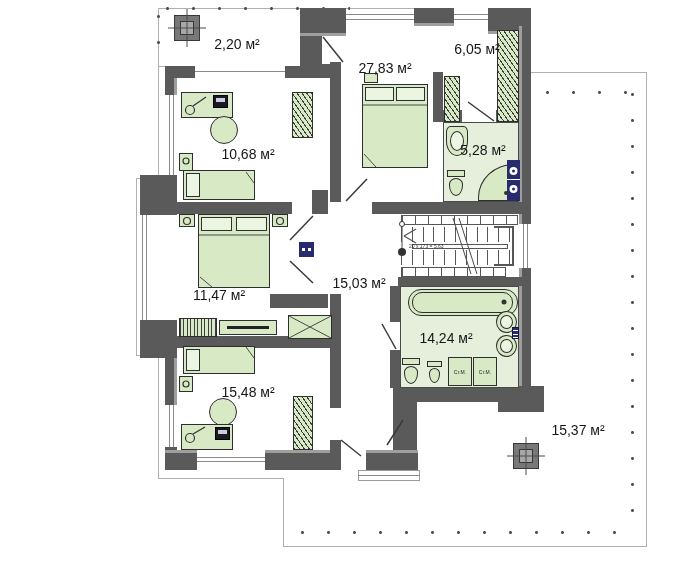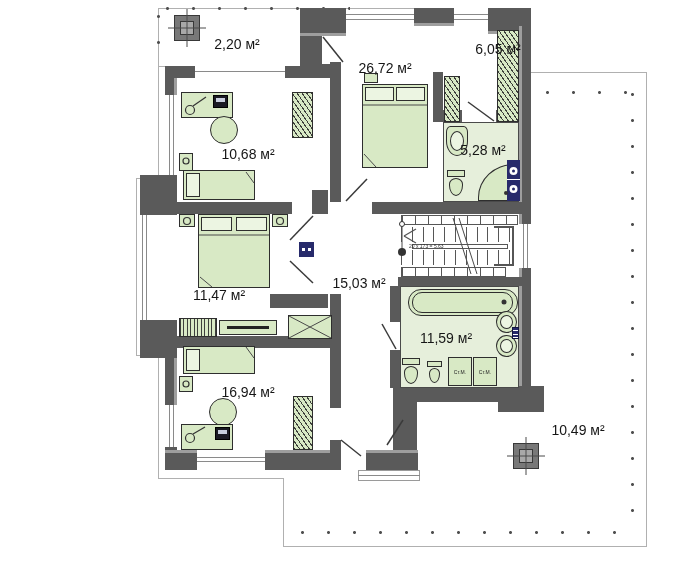--- a/index.html
+++ b/index.html
@@ -201,29 +201,29 @@
 
   <div class="a steps" style="left:401px;top:215px;width:117px;height:10px"></div>
   <div class="a treads" style="left:401px;top:227px;width:118px;height:15px"></div>
   <div class="a rail" style="left:412px;top:244px;width:96px;height:5px"></div>
   <div class="a treads" style="left:401px;top:250px;width:118px;height:15px"></div>
   <div class="a steps" style="left:401px;top:267px;width:105px;height:10px"></div>
   <div class="a bracket" style="left:494px;top:226px;width:20px;height:40px"></div>
   <div class="a note" style="left:409px;top:243px">20 x 173 = 5,63</div>
 
   <div class="a lbl" style="left:237px;top:44px">2,20 м²</div>
-  <div class="a lbl" style="left:385px;top:68px">26,72 м²</div>
-  <div class="a lbl" style="left:498px;top:49px">6,05 м²</div>
+  <div class="a lbl" style="left:385px;top:68px">27,83 м²</div>
+  <div class="a lbl" style="left:477px;top:49px">6,05 м²</div>
   <div class="a lbl" style="left:483px;top:150px">5,28 м²</div>
   <div class="a lbl" style="left:248px;top:154px">10,68 м²</div>
   <div class="a lbl" style="left:219px;top:295px">11,47 м²</div>
   <div class="a lbl" style="left:359px;top:283px">15,03 м²</div>
-  <div class="a lbl" style="left:446px;top:338px">11,59 м²</div>
-  <div class="a lbl" style="left:248px;top:392px">16,94 м²</div>
-  <div class="a lbl" style="left:578px;top:430px">10,49 м²</div>
+  <div class="a lbl" style="left:446px;top:338px">14,24 м²</div>
+  <div class="a lbl" style="left:248px;top:392px">15,48 м²</div>
+  <div class="a lbl" style="left:578px;top:430px">15,37 м²</div>
 
   <svg class="ovl" width="700" height="575">
     <g stroke="#3a3a3a" stroke-width="1.5" fill="none">
       <line x1="323" y1="37" x2="343" y2="62"></line>
       <line x1="346" y1="201" x2="367" y2="179"></line>
       <line x1="494" y1="121" x2="468" y2="102"></line>
       <line x1="313" y1="216" x2="290" y2="240"></line>
       <line x1="313" y1="283" x2="290" y2="261"></line>
       <line x1="341" y1="440" x2="361" y2="456"></line>
       <line x1="396" y1="349" x2="382" y2="324"></line>

